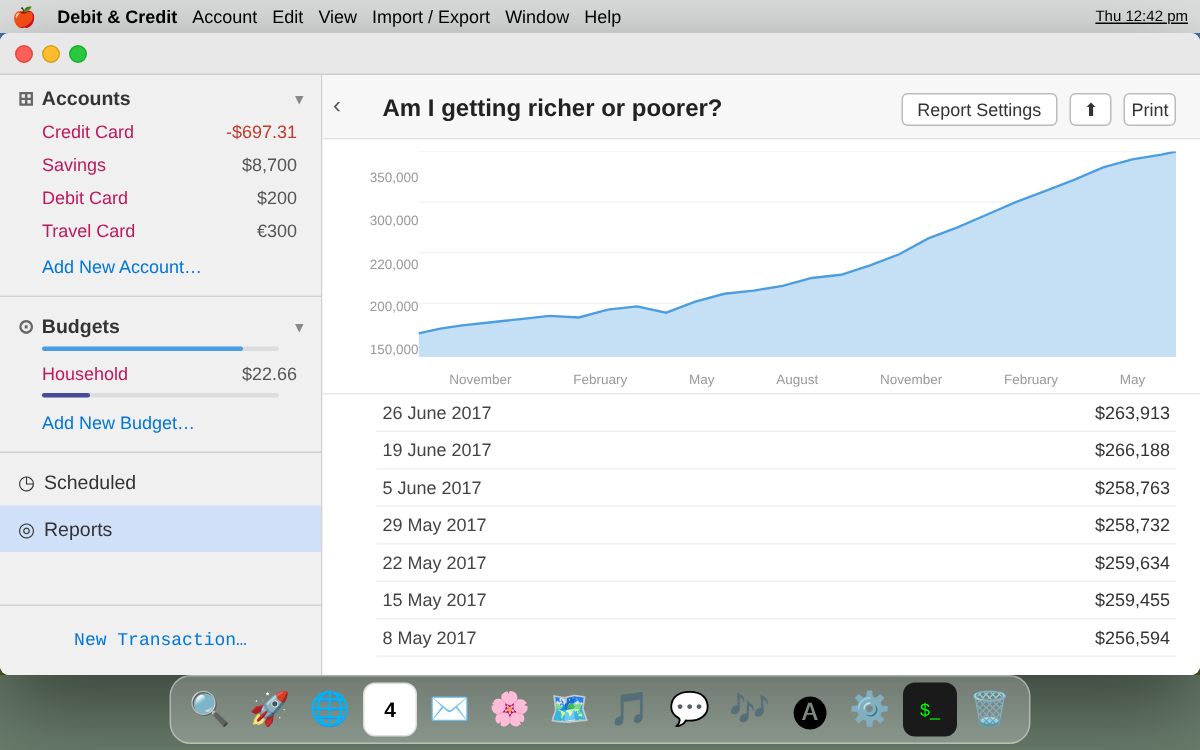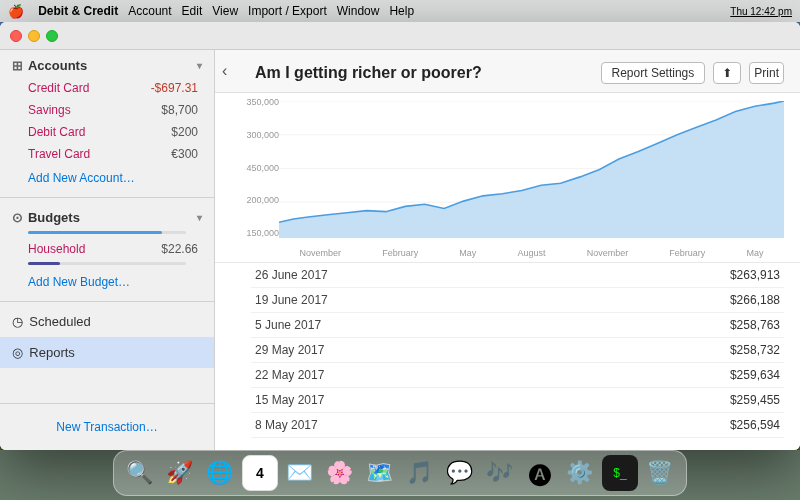--- a/index.html
+++ b/index.html
@@ -123,20 +123,21 @@
       margin-top: auto;
       padding: 10px 12px;
       border-top: 1px solid #d0d0d0;
     }
     .new-transaction-btn {
       font-size: 12px;
       color: #0075db;
       cursor: pointer;
       text-align: center;
       padding: 6px;
+      font-family: Liberation Mono, monospace;
     }
 
     
     .budget-progress-bar {
       height: 3px;
       background: #ddd;
       border-radius: 2px;
       margin: 2px 28px 4px 28px;
       position: relative;
     }
@@ -213,21 +214,21 @@
       padding: 8px 16px 0 16px;
       height: 170px;
       position: relative;
       background: #fff;
       border-bottom: 1px solid #e8e8e8;
     }
 
     .y-axis-labels {
       position: absolute;
       left: 16px;
-      top: 4px;
+      top: 20px;
       bottom: 24px;
       width: 48px;
       display: flex;
       flex-direction: column;
       justify-content: space-between;
       font-size: 9px;
       color: #999;
       text-align: right;
     }
 
@@ -419,21 +420,21 @@
           <span>⬆</span>
         </button>
         <button class="print-btn">Print</button>
       </div>
     </div>
 
     <div class="chart-area">
       <div class="y-axis-labels">
         <span>350,000</span>
         <span>300,000</span>
-        <span>450,000</span>
+        <span>220,000</span>
         <span>200,000</span>
         <span>150,000</span>
       </div>
       <div class="chart-svg-container">
         <svg width="100%" height="100%" viewBox="0 0 520 130" preserveAspectRatio="none">
 
           <line x1="0" y1="0" x2="520" y2="0" stroke="#e8e8e8" stroke-width="0.5"></line>
           <line x1="0" y1="32" x2="520" y2="32" stroke="#e8e8e8" stroke-width="0.5"></line>
           <line x1="0" y1="64" x2="520" y2="64" stroke="#e8e8e8" stroke-width="0.5"></line>
           <line x1="0" y1="96" x2="520" y2="96" stroke="#e8e8e8" stroke-width="0.5"></line>

